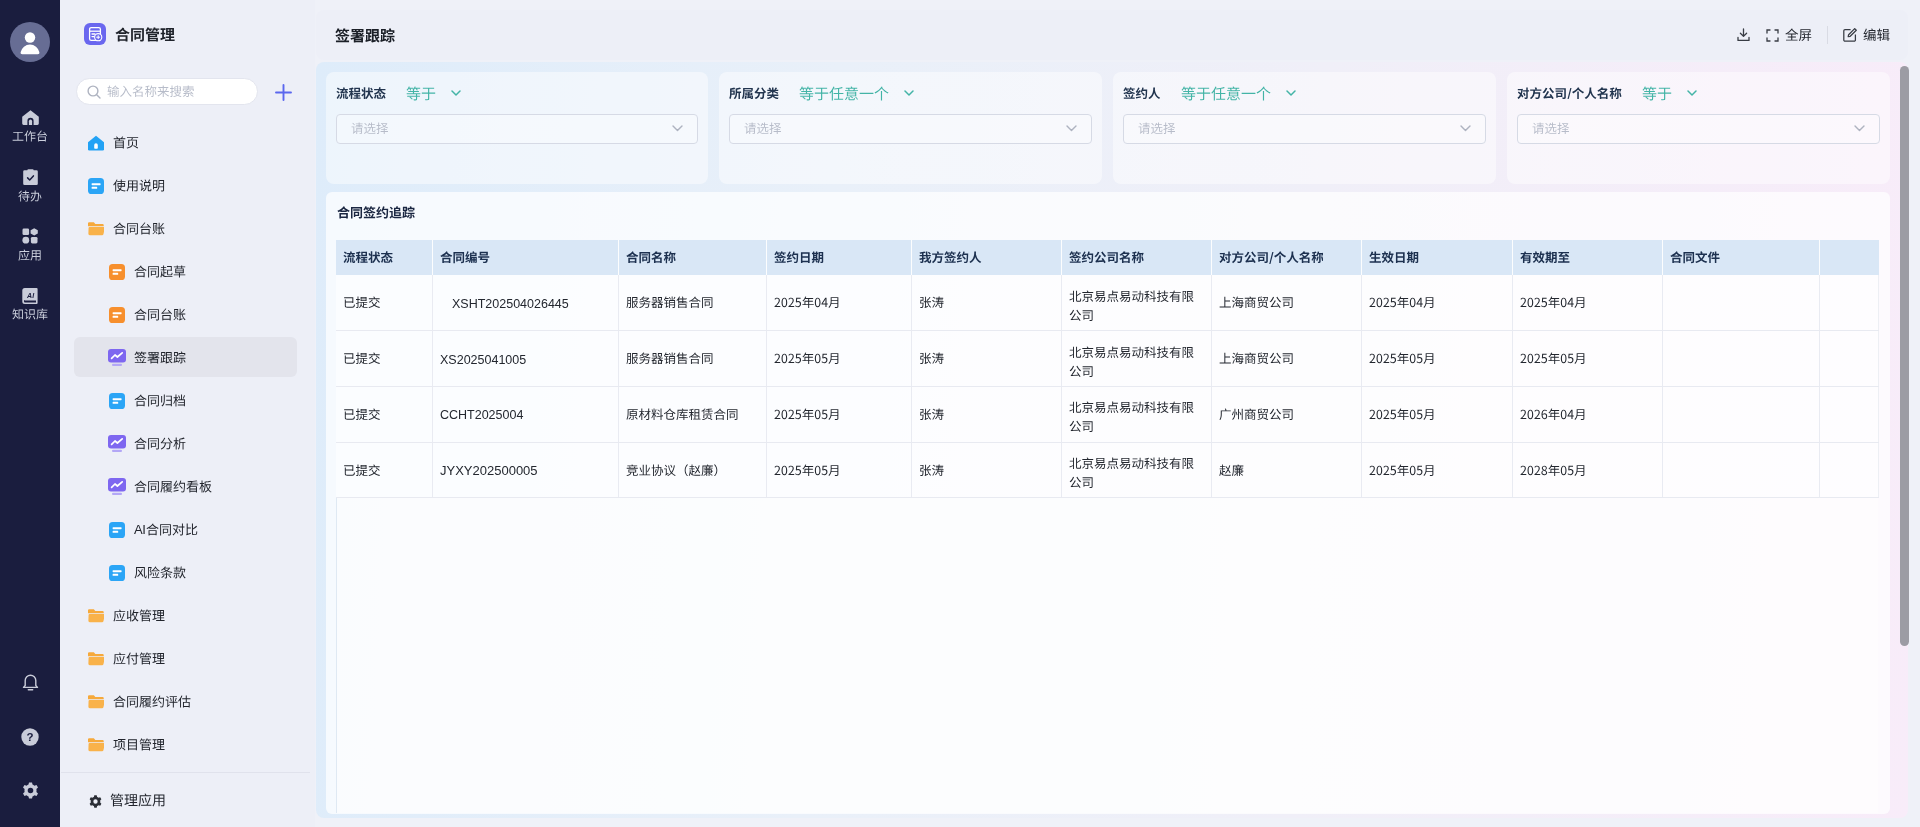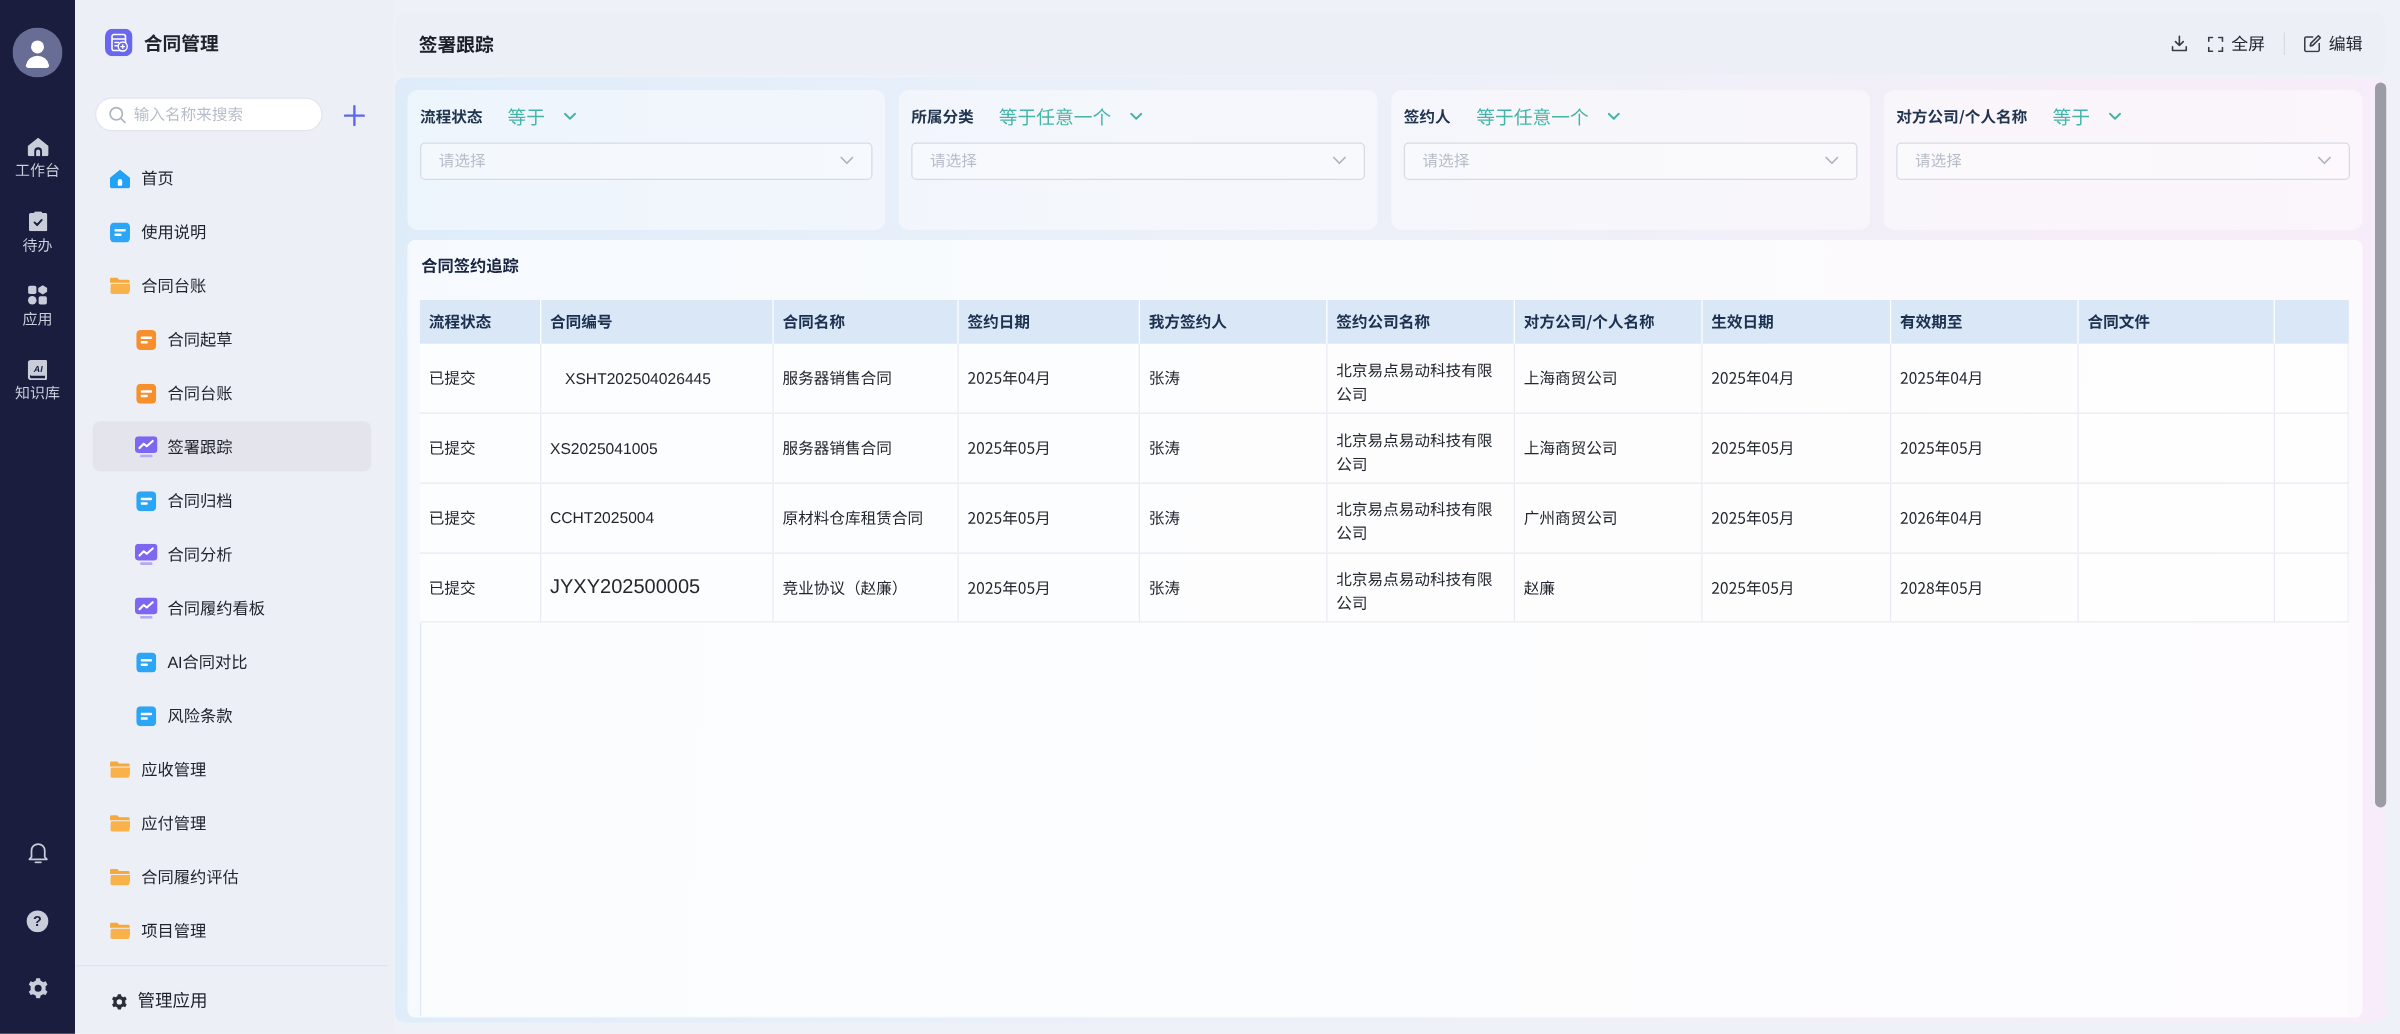--- a/index.html
+++ b/index.html
@@ -988,21 +988,21 @@
               <td style="background:rgba(255,255,255,.5);border-bottom:1px solid #e8eaf1;border-left:1px solid #e9ebf2;border-right:1px solid #edeff4;padding:0 0 0 7px"></td>
             </tr>
             <tr style="height:55.7px">
               <td style="background:rgba(255,255,255,.5);border-bottom:1px solid #e8eaf1;padding:0 0 0 7px">
                 <svg width="37.5" height="12.5" viewBox="0 0 37.5 12.5" fill="#23272f">
                   <path transform="matrix(0.0125,0,0,-0.0125,0,11)" d="M93 778V703H747V440H222V605H146V102C146 -22 197 -52 359 -52C397 -52 695 -52 735 -52C900 -52 933 3 952 187C930 191 896 204 876 218C862 57 845 22 736 22C668 22 408 22 355 22C245 22 222 37 222 101V366H747V316H825V778Z"></path>
                   <path transform="matrix(0.0125,0,0,-0.0125,12.5,11)" d="M478 617H812V538H478ZM478 750H812V671H478ZM409 807V480H884V807ZM429 297C413 149 368 36 279 -35C295 -45 324 -68 335 -80C388 -33 428 28 456 104C521 -37 627 -65 773 -65H948C951 -45 961 -14 971 3C936 2 801 2 776 2C742 2 710 3 680 8V165H890V227H680V345H939V408H364V345H609V27C552 52 508 97 479 181C487 215 493 251 498 289ZM164 839V638H40V568H164V348C113 332 66 319 29 309L48 235L164 273V14C164 0 159 -4 147 -4C135 -5 96 -5 53 -4C62 -24 72 -55 74 -73C137 -74 176 -71 200 -59C225 -48 234 -27 234 14V296L345 333L335 401L234 370V568H345V638H234V839Z"></path>
                   <path transform="matrix(0.0125,0,0,-0.0125,25,11)" d="M318 597C258 521 159 442 70 392C87 380 115 351 129 336C216 393 322 483 391 569ZM618 555C711 491 822 396 873 332L936 382C881 445 768 536 677 598ZM352 422 285 401C325 303 379 220 448 152C343 72 208 20 47 -14C61 -31 85 -64 93 -82C254 -42 393 16 503 102C609 16 744 -42 910 -74C920 -53 941 -22 958 -5C797 21 663 74 559 151C630 220 686 303 727 406L652 427C618 335 568 260 503 199C437 261 387 336 352 422ZM418 825C443 787 470 737 485 701H67V628H931V701H517L562 719C549 754 516 809 489 849Z"></path>
                 </svg>
               </td>
-              <td style="background:rgba(255,255,255,.5);border-bottom:1px solid #e8eaf1;border-left:1px solid #e9ebf2;padding:0 0 0 7px"><span style="font-size:16px;color:#23272f">JYXY202500005</span></td>
+              <td style="background:rgba(255,255,255,.5);border-bottom:1px solid #e8eaf1;border-left:1px solid #e9ebf2;padding:0 0 0 7px"><span style="font-size:13px;color:#23272f">JYXY202500005</span></td>
               <td style="background:rgba(255,255,255,.5);border-bottom:1px solid #e8eaf1;border-left:1px solid #e9ebf2;padding:0 0 0 7px">
                 <svg width="100" height="12.5" viewBox="0 0 100 12.5" fill="#23272f">
                   <path transform="matrix(0.0125,0,0,-0.0125,0,11)" d="M262 385H738V260H262ZM440 826C450 806 459 782 466 759H108V693H896V759H548C541 787 527 820 512 845ZM252 663C267 635 281 601 291 571H55V508H946V571H708C723 600 738 633 753 665L679 683C668 651 649 607 631 571H370C360 605 341 649 320 682ZM190 448V197H354C331 77 266 16 41 -16C55 -32 74 -62 80 -80C327 -38 403 44 430 197H564V30C564 -46 588 -67 682 -67C701 -67 819 -67 840 -67C919 -67 940 -35 949 97C928 102 896 113 881 126C877 15 871 1 832 1C806 1 709 1 690 1C647 1 639 5 639 31V197H814V448Z"></path>
                   <path transform="matrix(0.0125,0,0,-0.0125,12.5,11)" d="M854 607C814 497 743 351 688 260L750 228C806 321 874 459 922 575ZM82 589C135 477 194 324 219 236L294 264C266 352 204 499 152 610ZM585 827V46H417V828H340V46H60V-28H943V46H661V827Z"></path>
                   <path transform="matrix(0.0125,0,0,-0.0125,25,11)" d="M386 474C368 379 335 284 291 220C307 211 336 191 348 181C393 250 432 355 454 461ZM838 458C866 366 894 244 902 172L972 190C961 260 931 379 902 471ZM160 840V606H47V536H160V-79H233V536H340V606H233V840ZM549 831V652V650H371V577H548C542 384 501 151 280 -30C298 -42 325 -65 338 -81C571 114 614 367 620 577H759C749 189 739 47 712 15C702 2 692 0 673 0C652 0 600 0 542 5C556 -15 563 -46 565 -68C618 -71 672 -72 703 -68C736 -65 757 -56 777 -29C811 16 821 165 831 612C831 622 832 650 832 650H621V652V831Z"></path>
                   <path transform="matrix(0.0125,0,0,-0.0125,37.5,11)" d="M542 793C582 726 624 637 640 582L708 613C692 668 647 754 605 820ZM113 771C158 724 212 658 238 616L295 663C269 704 213 766 167 812ZM832 778C799 570 747 383 640 233C539 373 478 554 442 766L371 754C414 517 479 320 589 170C519 91 428 25 311 -25C325 -41 346 -69 356 -87C472 -35 564 33 637 112C712 28 806 -37 922 -83C934 -63 958 -33 976 -18C858 24 764 89 688 173C809 335 869 538 909 766ZM46 527V454H187V101C187 49 160 15 144 -1C157 -12 179 -38 187 -54C203 -34 229 -14 405 111C397 126 386 155 380 175L260 92V527Z"></path>
                   <path transform="matrix(0.0125,0,0,-0.0125,50,11)" d="M695 380C695 185 774 26 894 -96L954 -65C839 54 768 202 768 380C768 558 839 706 954 825L894 856C774 734 695 575 695 380Z"></path>
                   <path transform="matrix(0.0125,0,0,-0.0125,62.5,11)" d="M104 392C98 218 82 58 23 -41C39 -51 69 -72 81 -82C114 -24 135 49 149 133C219 -18 337 -54 555 -54H936C941 -32 955 3 967 20C906 17 602 18 554 17C461 17 388 24 330 46V250H480V317H330V456H496V523H316V653H468V720H316V840H247V720H82V653H247V523H52V456H261V85C218 121 187 174 164 251C168 294 172 339 174 386ZM506 686C567 610 631 521 689 433C630 318 559 218 477 142C494 130 526 105 538 91C612 165 677 257 734 363C787 278 833 196 862 131L926 176C892 250 837 343 773 440C822 541 863 653 897 770L825 786C798 689 765 596 726 509C674 584 618 658 564 724Z"></path>
                   <path transform="matrix(0.0125,0,0,-0.0125,75,11)" d="M363 657C378 634 394 606 407 582H232V524H430V459H268V406H430V337H218V284H430V209H260V156H405C349 87 260 22 180 -10C195 -23 215 -47 226 -64C297 -28 374 35 430 104V-73H497V156H610V-73H678V113C734 40 814 -28 887 -65C898 -47 920 -22 935 -8C855 24 766 88 711 156H867V283H961V341H867V459H678V524H933V582H724C740 605 757 631 772 658L701 675C688 648 666 611 646 582H485C470 610 448 645 428 672ZM497 284H610V209H497ZM497 337V406H610V337ZM678 284H800V209H678ZM678 337V406H800V337ZM497 524H610V459H497ZM479 827C490 804 502 776 511 751H113V441C113 297 106 99 30 -42C48 -49 79 -71 92 -84C172 65 184 287 184 441V684H949V751H594C584 780 567 816 553 844Z"></path>
                   <path transform="matrix(0.0125,0,0,-0.0125,87.5,11)" d="M305 380C305 575 226 734 106 856L46 825C161 706 232 558 232 380C232 202 161 54 46 -65L106 -96C226 26 305 185 305 380Z"></path>

